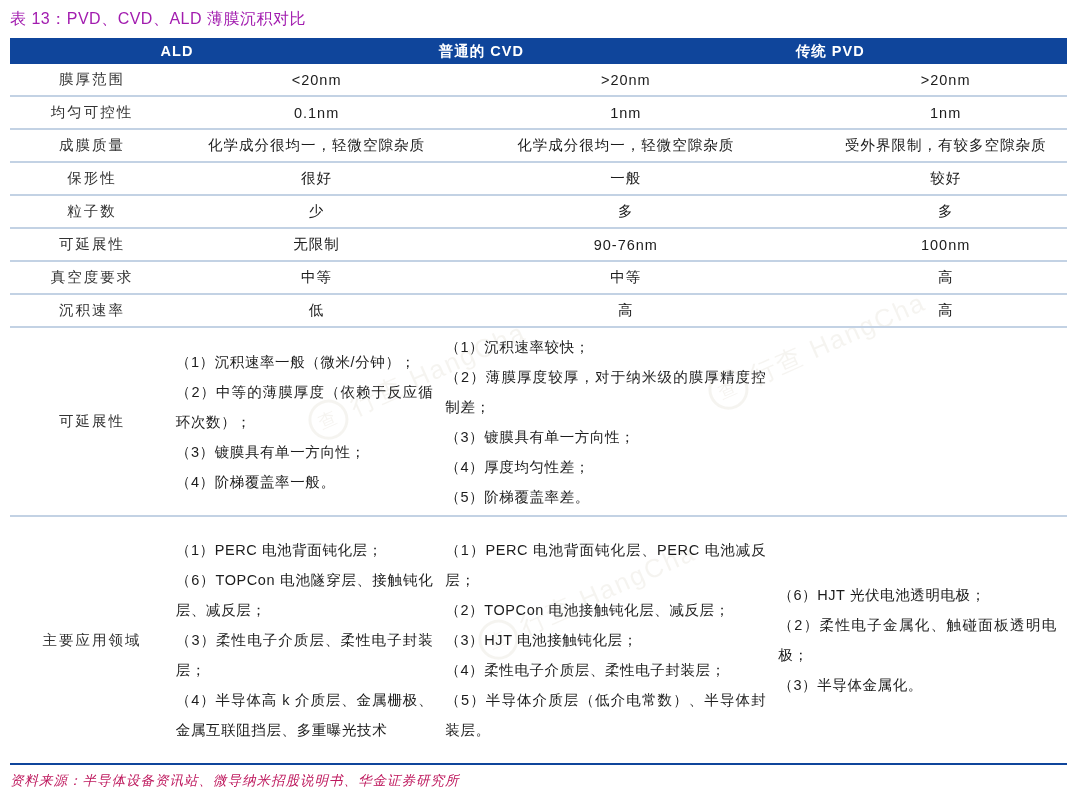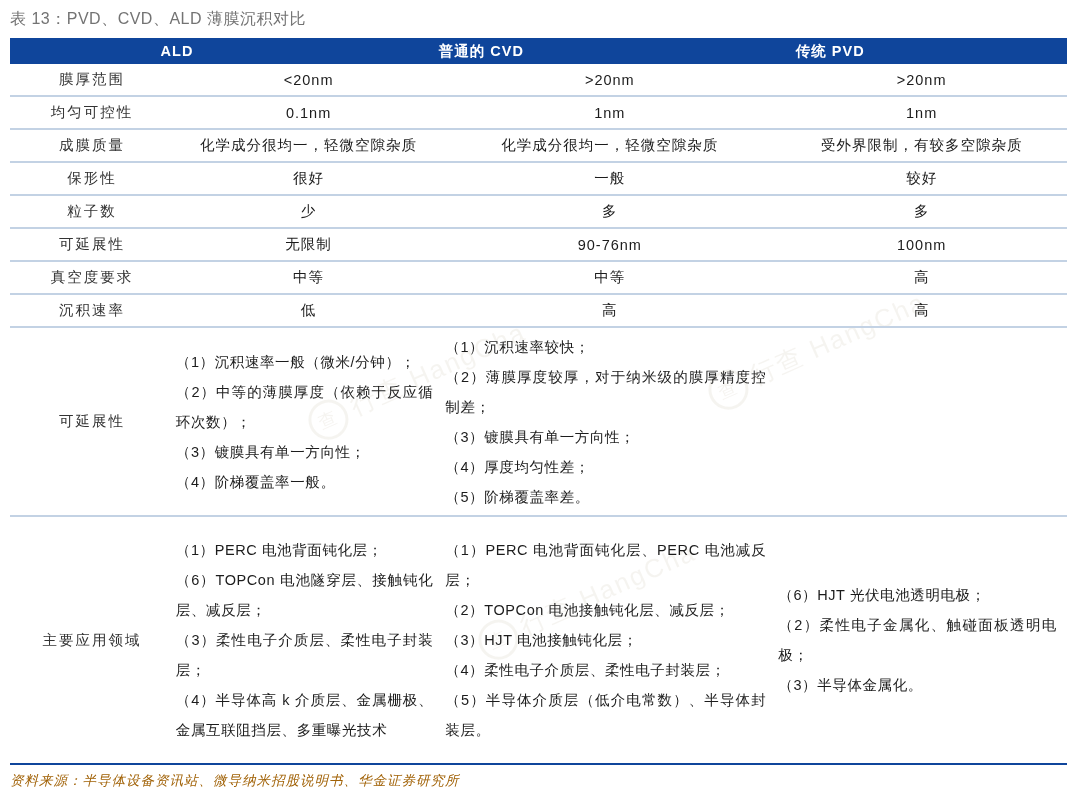--- a/index.html
+++ b/index.html
@@ -3,46 +3,46 @@
 <meta charset="utf-8">
 <style>
   html,body{margin:0;padding:0;background:#ffffff;}
   .page{
     position:relative;width:1075px;height:801px;overflow:hidden;
     font-family:"Liberation Sans","DejaVu Sans",sans-serif;
     background:#ffffff;
   }
   .title{
     position:absolute;left:10px;top:9px;
-    font-size:16px;color:#737373;letter-spacing:0.5px;white-space:nowrap;
+    font-size:16px;color:#a21caf;letter-spacing:0.5px;white-space:nowrap;
   }
   .table{position:absolute;left:10px;top:38px;width:1057px;}
   .thead{position:relative;height:26px;background:#0F459B;}
   .th{
     position:absolute;top:50%;transform:translate(-50%,-50%);
     color:#ffffff;font-weight:bold;font-size:14.5px;letter-spacing:1px;white-space:nowrap;
   }
   .th1{left:15.8%;} .th2{left:44.6%;} .th3{left:77.6%;}
   .trow{
     display:grid;grid-template-columns:15.5% 25.5% 31.5% 27.5%;
     align-items:center;border-bottom:2px solid #c3d2e4;
   }
-  .trow.simple{height:31px;}
+  .trow.simple{height:31px;gap:8px;}
   .trow.list{overflow:hidden;}
   .row-adv{height:187px;}
   .row-app{height:246px;}
   .trow:last-child{border-bottom:2px solid #0F459B;}
   .cell{font-size:14.5px;color:#1c1c1c;}
   .cell.label{text-align:center;letter-spacing:2px;color:#333333;}
   .center-cell{text-align:center;letter-spacing:1px;}
   .list-cell{align-self:center;padding:2px 10px 2px 2px;}
   .list-cell p{margin:0;line-height:30px;text-align:justify;letter-spacing:0.6px;}
   .source{
     position:absolute;left:10px;top:772px;
-    font-size:13.5px;font-style:italic;color:#a16207;letter-spacing:1px;white-space:nowrap;
+    font-size:13.5px;font-style:italic;color:#be185d;letter-spacing:1px;white-space:nowrap;
   }
   .wm{
     position:absolute;opacity:0.10;color:#a8987a;pointer-events:none;
     transform:rotate(-24deg);font-size:26px;letter-spacing:2px;white-space:nowrap;
   }
   .wm .ring{
     display:inline-block;width:34px;height:34px;border:3px solid #a8987a;
     border-radius:50%;text-align:center;line-height:34px;font-size:18px;vertical-align:middle;margin-right:6px;
   }
   .wm1{left:300px;top:360px;} .wm2{left:700px;top:330px;} .wm3{left:470px;top:580px;}

